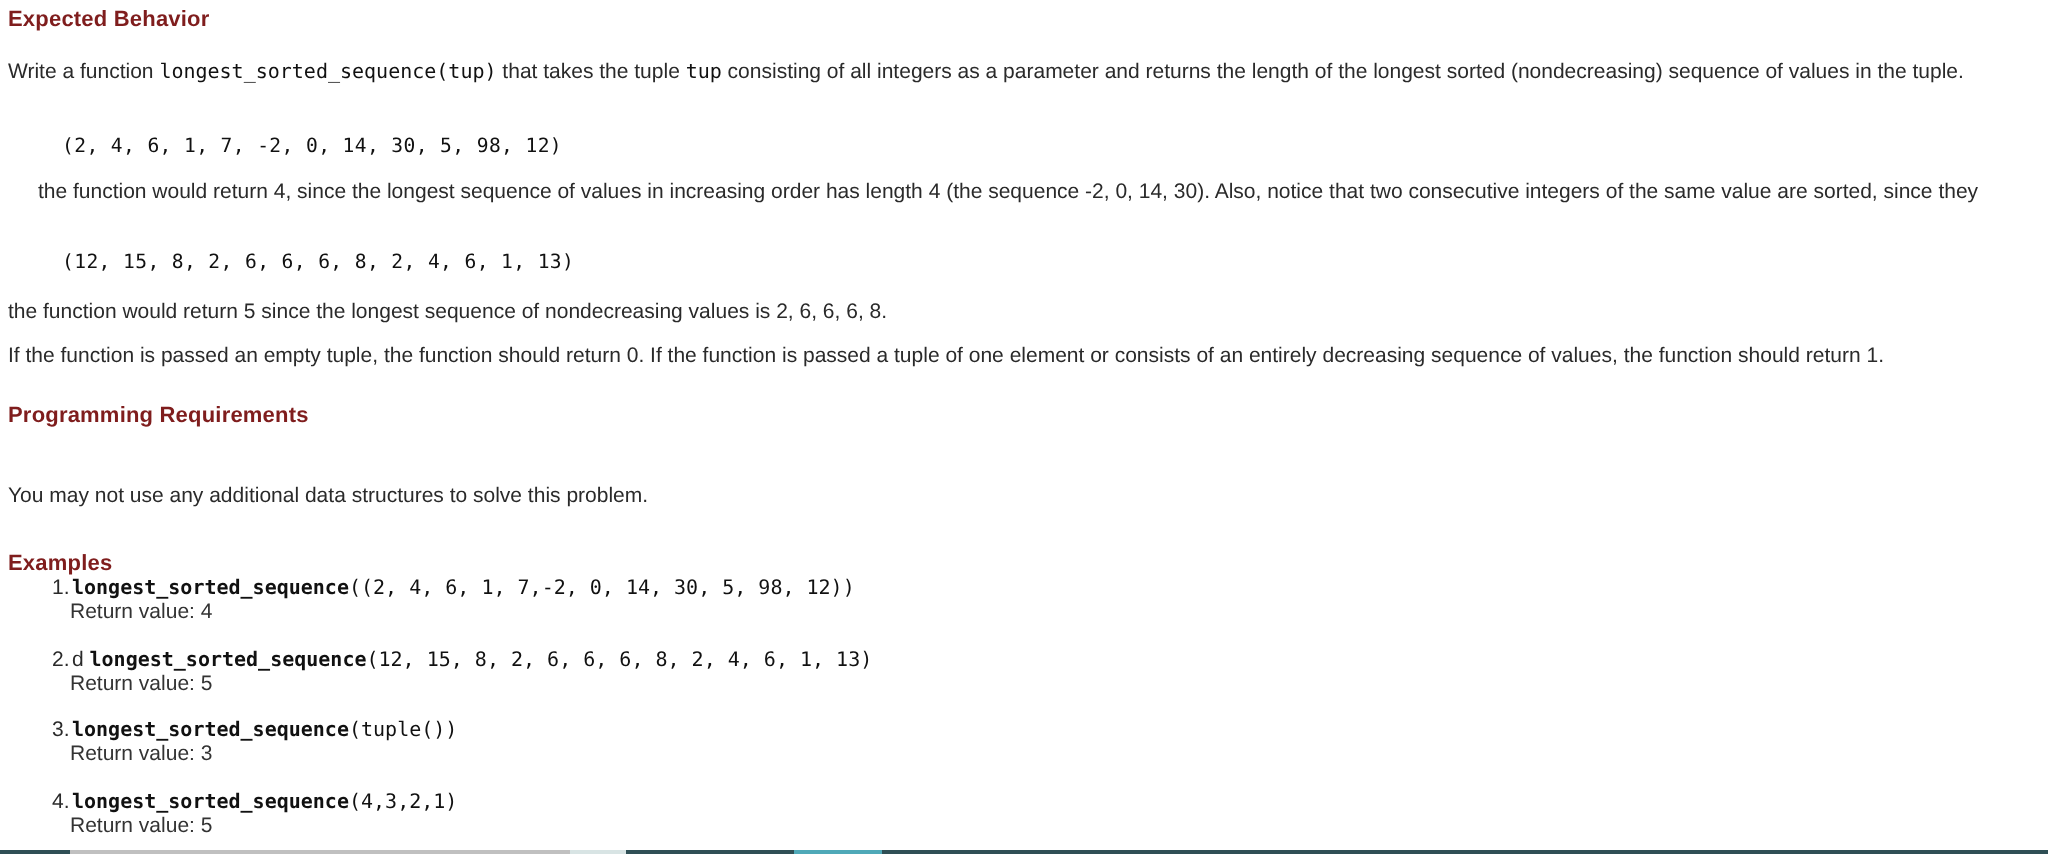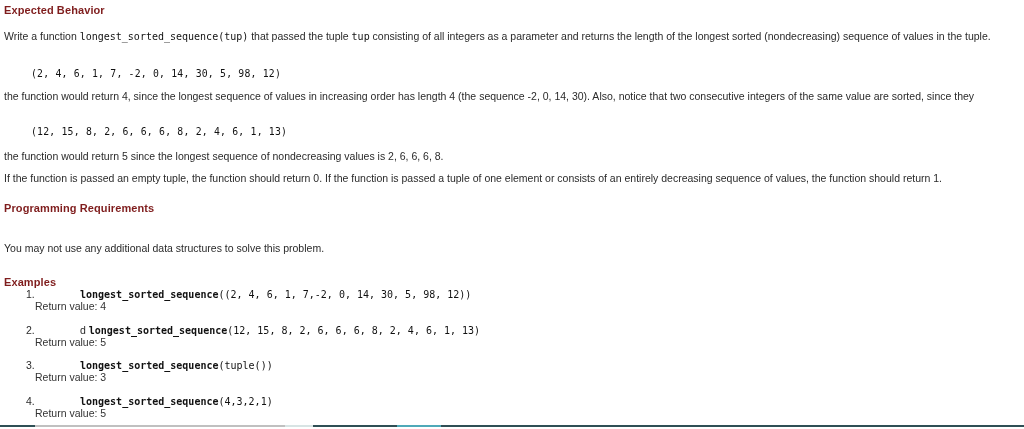--- a/index.html
+++ b/index.html
@@ -25,39 +25,39 @@
       position: absolute; left: 27px; margin: 0;
       font-family: "DejaVu Sans Mono", "Liberation Mono", monospace;
       font-size: 9.8px; line-height: 12px; color: #111111; letter-spacing: 0.2px;
     }
     ol.examples {
       position: absolute; left: 0; top: 286px; margin: 0; padding: 0; list-style: none;
       font-size: 10.5px; color: #2a2a2a;
     }
     ol.examples li { position: absolute; left: 22px; width: 600px; }
     .ex-num { position: absolute; left: 0; top: 0; }
-    .ex-call { position: absolute; left: 10px; top: 0; white-space: pre; margin-left: 44px; }
+    .ex-call { position: absolute; left: 10px; top: 0; white-space: pre; }
     .ex-call code { font-weight: bold; }
     .ex-call .args { font-weight: normal; }
     .ex-ret { position: absolute; left: 9px; top: 12px; white-space: nowrap; color: #333333; }
     .bottom-bar { position: absolute; left: 0; top: 425px; width: 1024px; height: 2px; display: flex; }
     .bottom-bar div { height: 2px; }
   </style>
 </head>
 <body>
 
 <div class="page">
 
   <h2 style="top:0px;">Expected Behavior</h2>
 
-  <p class="body" style="top:31px;"><span>Write a function </span><code>longest_sorted_sequence(tup)</code><span> that passed the tuple </span><code>tup</code><span> consisting of all integers as a parameter and returns the length of the longest sorted (nondecreasing) sequence of values in the tuple.</span><br></p>
+  <p class="body" style="top:31px;"><span>Write a function </span><code>longest_sorted_sequence(tup)</code><span> that takes the tuple </span><code>tup</code><span> consisting of all integers as a parameter and returns the length of the longest sorted (nondecreasing) sequence of values in the tuple.</span><br></p>
 
   <pre class="codeblock" style="top:68px;">(2, 4, 6, 1, 7, -2, 0, 14, 30, 5, 98, 12)</pre>
 
-  <p class="body" style="top:91px;"><span>the function would return 4, since the longest sequence of values in increasing order has length 4 (the sequence -2, 0, 14, 30). Also, notice that two consecutive integers of the same value are sorted, since they</span><br></p>
+  <p class="body" style="top:91px;text-align:center;"><span>the function would return 4, since the longest sequence of values in increasing order has length 4 (the sequence -2, 0, 14, 30). Also, notice that two consecutive integers of the same value are sorted, since they</span><br></p>
 
   <pre class="codeblock" style="top:126px;">(12, 15, 8, 2, 6, 6, 6, 8, 2, 4, 6, 1, 13)</pre>
 
   <p class="body" style="top:151px;">the function would return 5 since the longest sequence of nondecreasing values is 2, 6, 6, 6, 8.</p>
 
   <p class="body" style="top:173px;">If the function is passed an empty tuple, the function should return 0. If the function is passed a tuple of one element or consists of an entirely decreasing sequence of values, the function should return 1.</p>
 
   <h2 style="top:198px;">Programming Requirements</h2>
 
   <p class="body" style="top:243px;">You may not use any additional data structures to solve this problem.</p>

